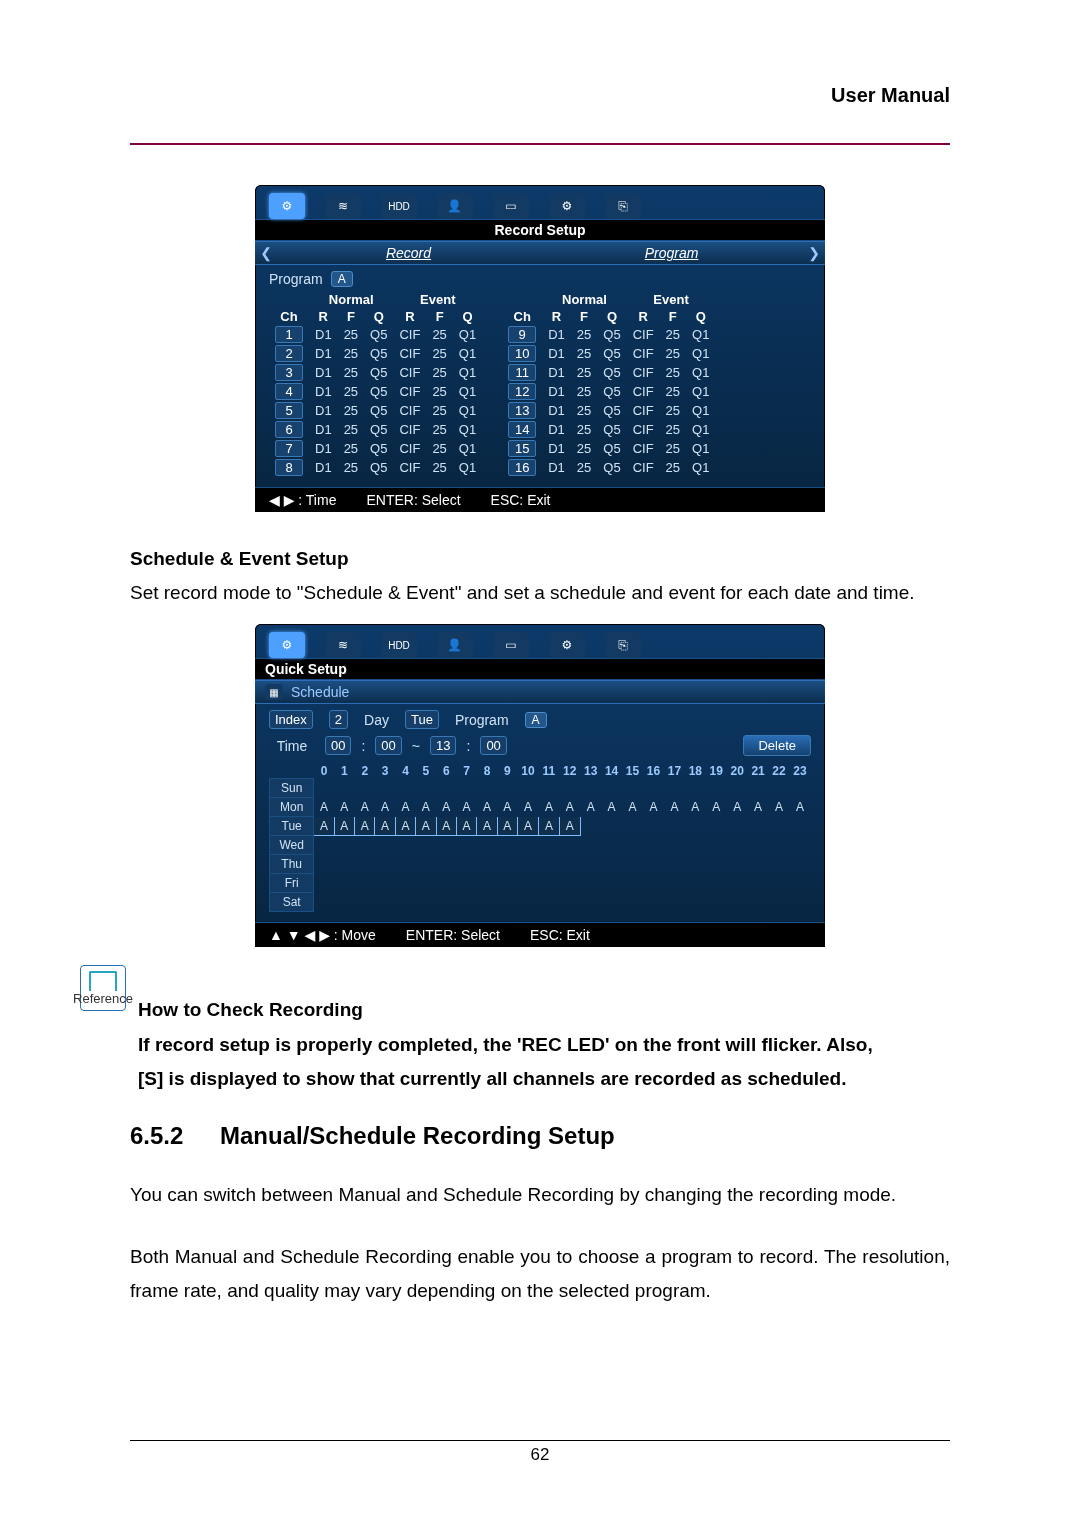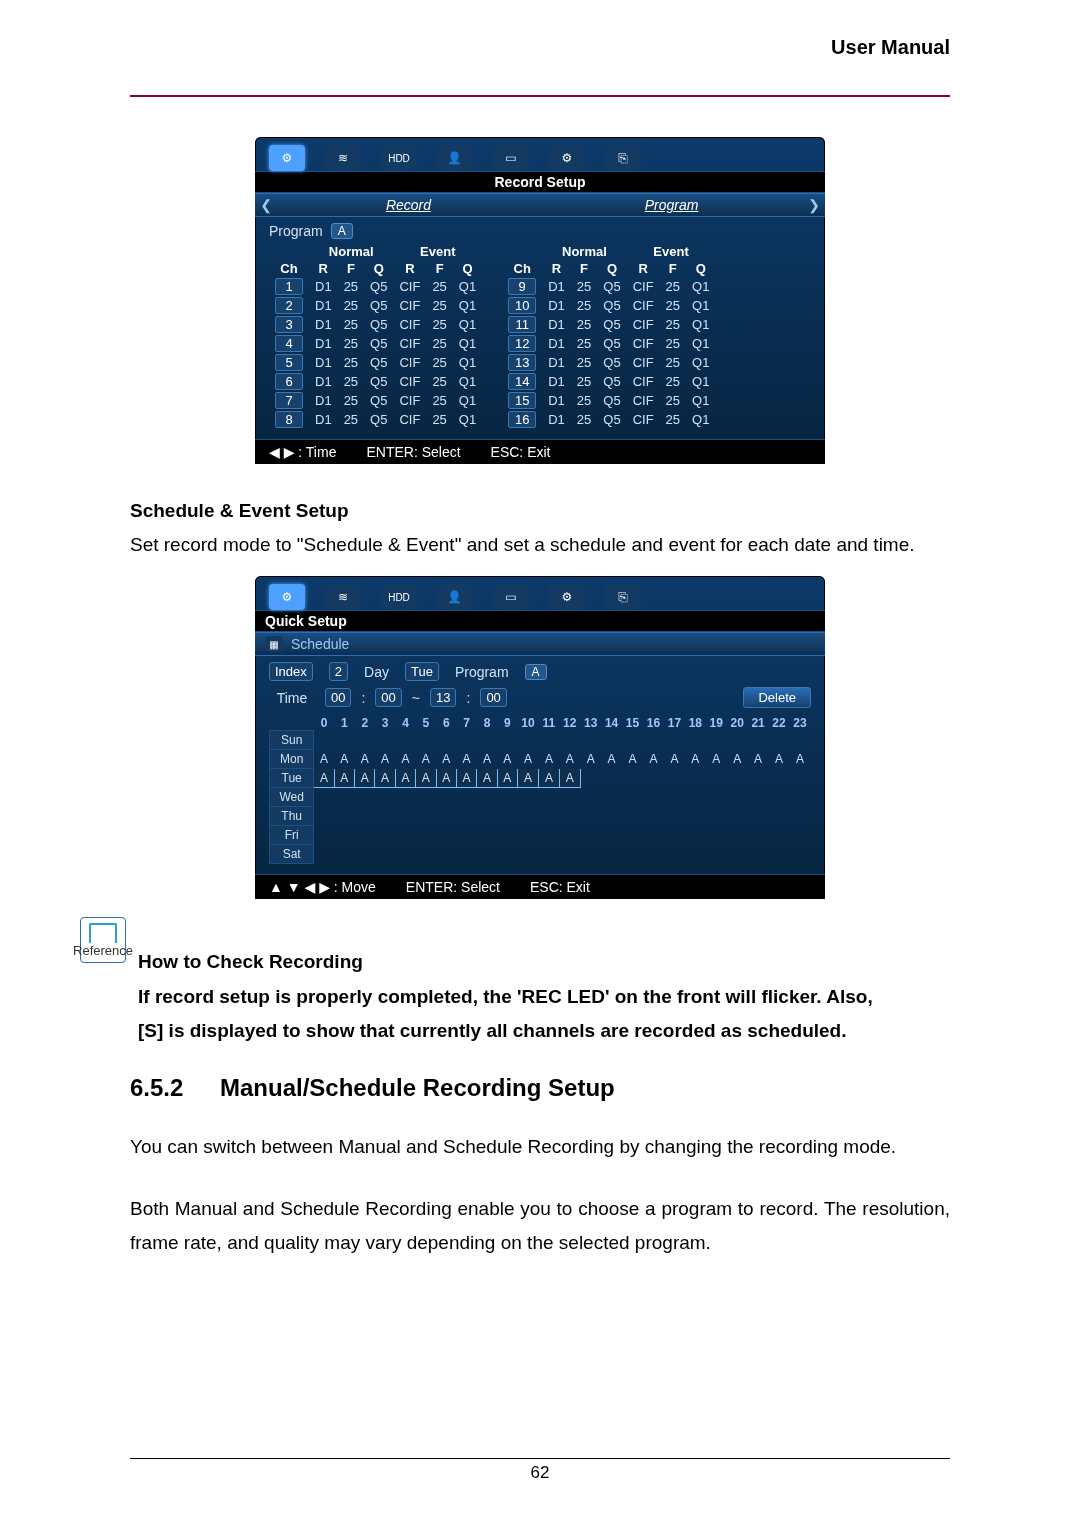--- a/index.html
+++ b/index.html
@@ -1,16 +1,16 @@
 <!DOCTYPE html>
 <html><head>
 <meta charset="utf-8">
 <style>
   html,body{margin:0;padding:0;background:#fff;font-family:Arial,Helvetica,sans-serif;}
-  .page{width:1080px;height:1527px;position:relative;margin:0 auto;box-sizing:border-box;padding:36px 130px 40px 130px;}
+  .page{width:1080px;height:1527px;position:relative;margin:0 auto;box-sizing:border-box;padding:84px 130px 40px 130px;}
   .hdr-rule{border-bottom:2px solid #800040;margin-top:30px;}
   .hdr-title{text-align:right;font-weight:bold;font-size:20px;padding-bottom:6px;}
   .center{text-align:center;}
   .dvrpanel{display:inline-block;background:linear-gradient(#0c3a6a,#07243f);border-radius:6px;color:#cfe2f3;font-family:Tahoma,Arial,sans-serif;font-size:14px;box-shadow:0 0 0 1px #000 inset;}
   .iconbar{display:flex;gap:20px;align-items:center;padding:8px 14px 0 14px;}
   .icn{width:36px;height:26px;border-radius:4px;background:#2a6db8;display:flex;align-items:center;justify-content:center;color:#fff;font-size:12px;}
   .icn.sel{background:#4ea0ff;box-shadow:0 0 4px #4ea0ff;}
   .icn.dark{background:#123a62;}
   .panel-title{background:#000;border-top:1px solid #1a4f84;border-bottom:1px solid #1a4f84;color:#fff;text-align:center;font-weight:bold;padding:2px 0;}
   .tabbar{display:flex;align-items:center;background:linear-gradient(#1b4e82,#0c2e4f);border-top:1px solid #2a6db8;border-bottom:1px solid #2a6db8;}
@@ -39,21 +39,21 @@
   
   .bodytext{font-size:19px;line-height:1.8;color:#000;margin-top:28px;}
   .bold{font-weight:bold;}
   .h2{font-size:24px;font-weight:bold;margin:26px 0 8px 0;}
   .h2 .num{display:inline-block;width:90px;}
   .refblock{display:flex;gap:12px;align-items:flex-start;margin:18px 0 6px -50px;}
   .reficon{width:44px;height:44px;border:1px solid #2a6db8;border-radius:4px;display:flex;flex-direction:column;align-items:center;justify-content:center;}
   .reficon .book{width:24px;height:18px;border:2px solid #25a7c4;border-bottom:none;border-radius:2px 2px 0 0;}
   .reficon .cap{font-size:13px;color:#333;}
   .reftxt{flex:1;}
-  .ftr{position:absolute;bottom:44px;left:130px;right:130px;text-align:center;}
+  .ftr{position:absolute;bottom:62px;left:130px;right:130px;text-align:center;}
   .ftr-rule{border-top:1px solid #000;margin-bottom:4px;}
   .ftr-num{font-size:17px;}
   .tblwrap{display:flex;gap:20px;}
 </style>
 </head>
 <body>
 
 <div class="page">
   <div>
     <div class="hdr-title">User Manual</div>

